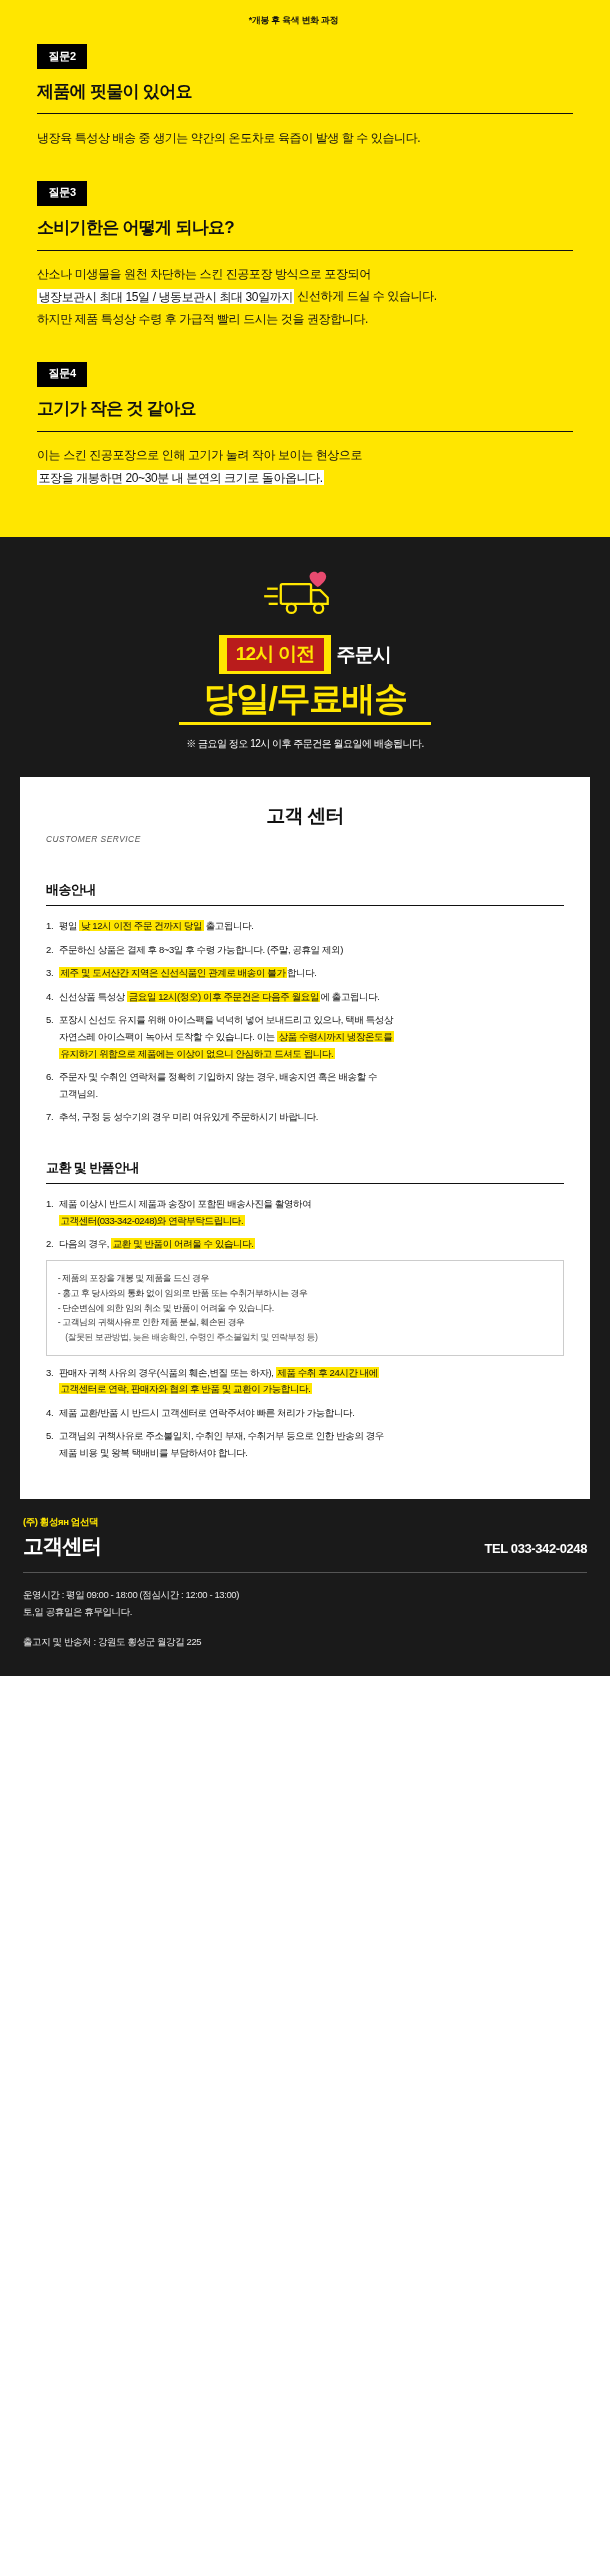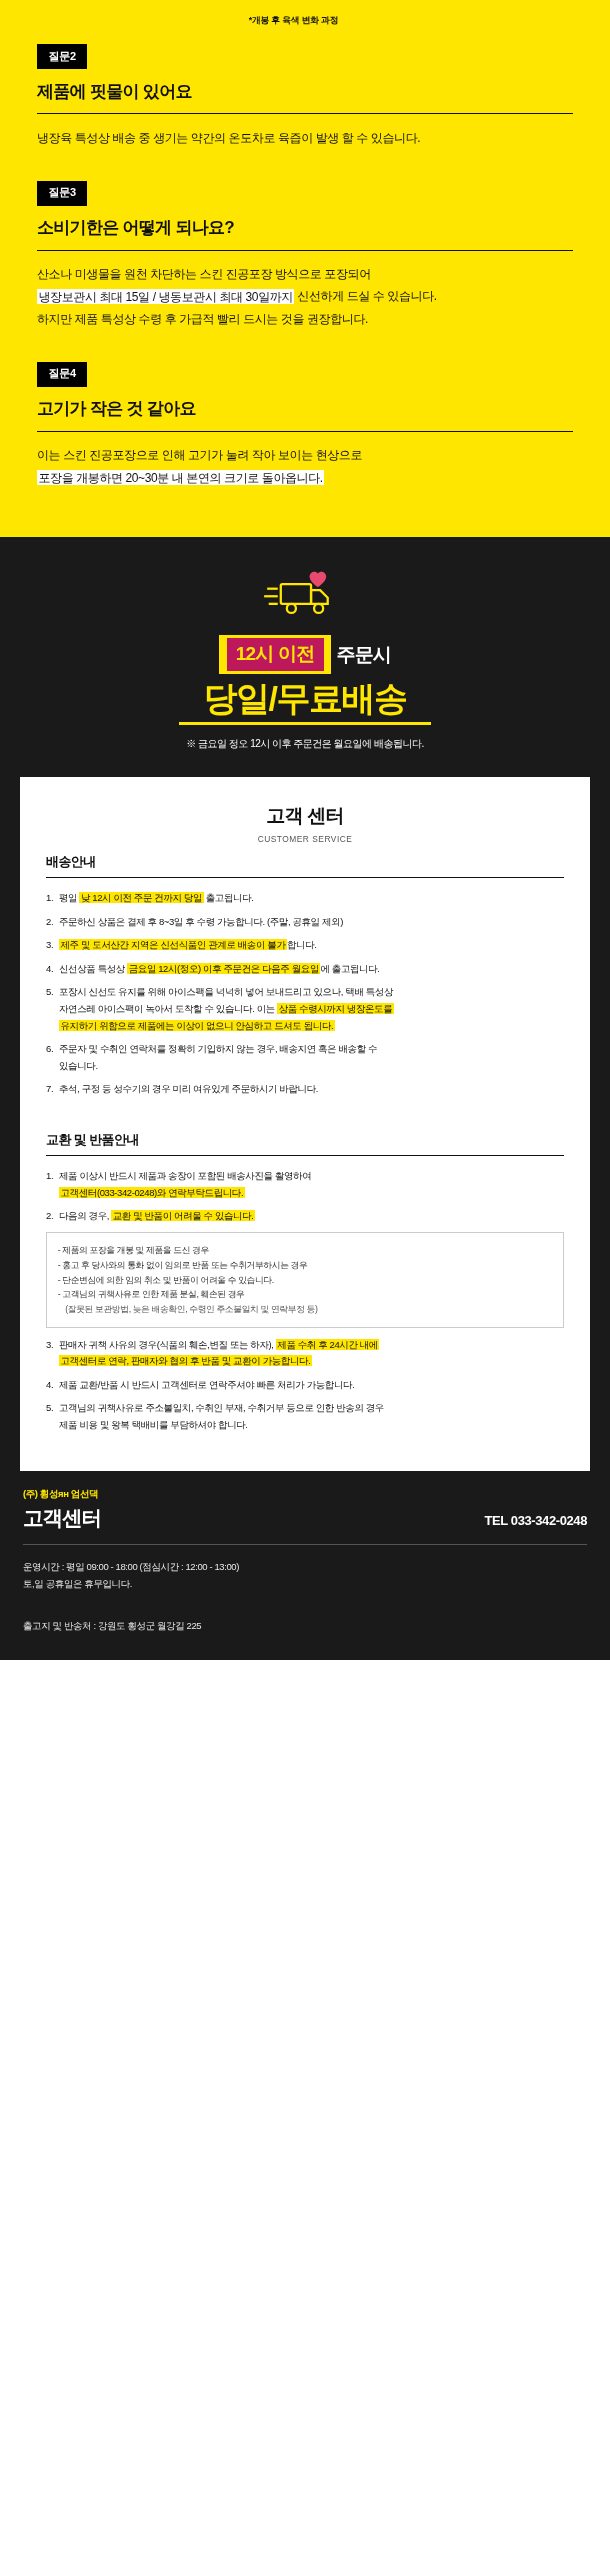--- a/index.html
+++ b/index.html
@@ -66,21 +66,21 @@
   .truck-wrap {
     text-align: center;
     padding-bottom: 10.7px;
   }
   .banner-line1 {
     text-align: center;
     margin-bottom: 3.1px;
   }
   .banner-chip {
     display: inline-block;
-    background: #be185d;
+    background: #b91c1c;
     color: #ffe600;
     font-size: 19px;
     font-weight: bold;
     padding: 2.3px 9.2px 3.8px 9.2px;
     letter-spacing: -0.8px;
     vertical-align: middle;
   }
   .banner-chip-wrap {
     display: inline-block;
     background: #ffe600;
@@ -126,26 +126,27 @@
     padding: 26px 26px 30.5px 26px;
   }
   .cs-title {
     text-align: center;
     font-size: 19px;
     font-weight: bold;
     color: #111;
     letter-spacing: -0.8px;
   }
   .cs-subtitle {
-    text-align: center;
+    text-align: left;
     font-size: 8.4px;
     color: #555;
     letter-spacing: 0.5px;
     margin-top: 5.3px;
-    margin-bottom: 9px;
+    margin-bottom: 37px;
+    font-style: italic;
   }
   .cs-head {
     font-size: 13px;
     font-weight: bold;
     color: #111;
     letter-spacing: -0.6px;
     margin-bottom: 6.1px;
   }
   .cs-head-rule {
     border: none;
@@ -218,21 +219,21 @@
     letter-spacing: -0.4px;
     padding-bottom: 3.8px;
   }
   .footer-lines { padding-top: 12.2px; }
   .footer-lines p {
     font-size: 9.5px;
     color: #e8e8e8;
     line-height: 1.85;
     letter-spacing: -0.4px;
   }
-  .footer-lines p.sp { margin-top: 24px; }
+  .footer-lines p.sp { margin-top: 12px; }
 </style>
 </head>
 <body>
 
 <section class="faq-section">
   <div class="faq-note">*개봉 후 육색 변화 과정</div>
 
   <div class="faq-block">
     <span class="q-tag">질문2</span>
     <div class="q-title">제품에 핏물이 있어요</div>
@@ -285,21 +286,21 @@
     <div class="cs-subtitle">CUSTOMER SERVICE</div>
 
     <div class="cs-head">배송안내</div>
     <hr class="cs-head-rule">
     <ol class="cs-list" id="shipping-list">
         <li><span class="num">1.</span><span>평일 </span><span class="mk">낮 12시 이전 주문 건까지 당일</span><span> 출고됩니다.</span></li>
         <li><span class="num">2.</span><span>주문하신 상품은 결제 후 8~3일 후 수령 가능합니다. (주말, 공휴일 제외)</span></li>
         <li><span class="num">3.</span><span class="mk">제주 및 도서산간 지역은 신선식품인 관계로 배송이 불가</span><span>합니다.</span></li>
         <li><span class="num">4.</span><span>신선상품 특성상 </span><span class="mk">금요일 12시(정오) 이후 주문건은 다음주 월요일</span><span>에 출고됩니다.</span></li>
         <li><span class="num">5.</span><span>포장시 신선도 유지를 위해 아이스팩을 넉넉히 넣어 보내드리고 있으나, 택배 특성상</span><br><span>자연스레 아이스팩이 녹아서 도착할 수 있습니다. 이는 </span><span class="mk">상품 수령시까지 냉장온도를</span><br><span class="mk">유지하기 위함으로 제품에는 이상이 없으니 안심하고 드셔도 됩니다.</span></li>
-        <li><span class="num">6.</span><span>주문자 및 수취인 연락처를 정확히 기입하지 않는 경우, 배송지연 혹은 배송할 수</span><br><span>있습니다.</span></li>
+        <li><span class="num">6.</span><span>주문자 및 수취인 연락처를 정확히 기입하지 않는 경우, 배송지연 혹은 배송할 수</span><br><span>고객님의.</span></li>
         <li><span class="num">7.</span><span>추석, 구정 등 성수기의 경우 미리 여유있게 주문하시기 바랍니다.</span></li>
       </ol>
 
     <div class="gap-lg"></div>
 
     <div class="cs-head">교환 및 반품안내</div>
     <hr class="cs-head-rule">
     <ol class="cs-list" id="exchange-list">
         <li><span class="num">1.</span><span>제품 이상시 반드시 제품과 송장이 포함된 배송사진을 촬영하여</span><br><span class="mk">고객센터(033-342-0248)와 연락부탁드립니다.</span></li>
         <li><span class="num">2.</span><span>다음의 경우, </span><span class="mk">교환 및 반품이 어려울 수 있습니다.</span></li>

